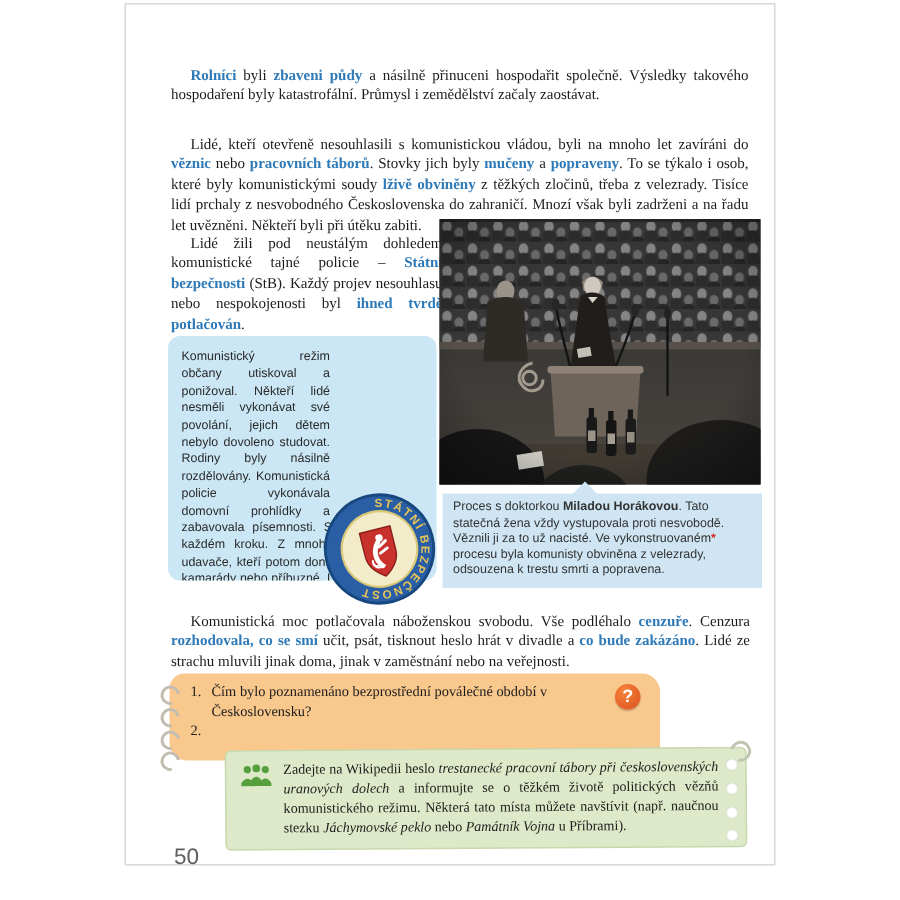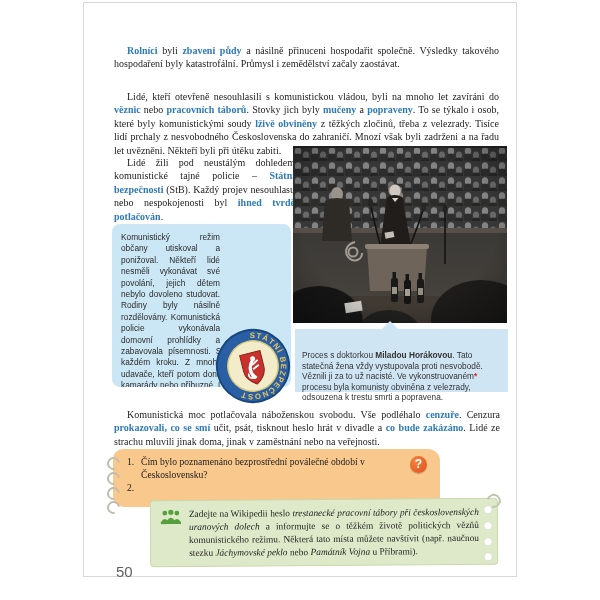--- a/index.html
+++ b/index.html
@@ -19,21 +19,21 @@
 
   #info-box{position:absolute;left:28px;top:221px;width:179px;height:163px;background:#cbe7f5;border-radius:8px;
     padding:8px 9px;box-sizing:border-box;font-family:"Liberation Sans",sans-serif;font-size:8.3px;line-height:11.4px;
     color:#2a2a2a;text-align:justify;overflow:hidden;}
   #badge-spacer{float:right;width:58px;height:58px;margin:46px 0 0 4px;shape-outside:inset(0);}
   #stb-badge{position:absolute;left:128px;top:325px;width:82px;height:76px;transform:rotate(-14deg);}
 
   #photo{position:absolute;left:209px;top:143px;width:214px;height:177px;background:#222;overflow:hidden;}
 
   #caption-box{position:absolute;left:211px;top:326px;width:213px;height:63px;background:#cfe5f3;
-    padding:21px 7px;box-sizing:border-box;font-family:"Liberation Sans",sans-serif;font-size:8.3px;
+    padding:3px 7px;box-sizing:border-box;font-family:"Liberation Sans",sans-serif;font-size:8.3px;
     line-height:10.6px;color:#333;}
   #caption-pointer{position:absolute;left:86px;top:-8px;width:0;height:0;
     border-left:9px solid transparent;border-right:9px solid transparent;border-bottom:9px solid #cfe5f3;}
 
   #question-box{position:absolute;left:29px;top:446px;width:327px;height:58px;background:#f9c88d;
     border-radius:10px 12px 10px 12px;box-sizing:border-box;padding:7px 44px 6px 14px;
     font-size:9.6px;line-height:12.6px;color:#1c1c1c;}
   .q-row{display:flex;margin-bottom:1px;}
   .q-num{width:14px;flex:0 0 14px;}
   .curl{position:absolute;left:-6px;width:9px;height:9px;border:2px solid #c3bdb1;border-radius:50%;
@@ -158,21 +158,21 @@
       <ellipse cx="188" cy="174" rx="50" ry="40" fill="#1d1c1b"></ellipse>
       <rect x="52" y="156" width="17" height="10" fill="#cfcdc6" transform="rotate(-9 60 161)"></rect>
       <rect width="214" height="177" fill="url(#vin)"></rect>
     </svg>
 
     <div id="caption-box">
       <div id="caption-pointer"></div>
       <span><span>Proces s doktorkou </span><span class="b">Miladou Horákovou</span><span>. Tato statečná žena vždy vystupovala proti nesvobodě. Věznili ji za to už nacisté. Ve vykonstruovaném</span><span class="star">*</span><span> procesu byla komunisty obviněna z velezrady, odsouzena k trestu smrti a popravena.</span></span>
     </div>
 
-    <p class="para" id="p4"><span>Komunistická moc potlačovala náboženskou svobodu. Vše podléhalo </span><span class="kw">cenzuře</span><span>. Cenzura </span><span class="kw">prokazovali, co se smí</span><span> učit, psát, tisknout heslo hrát v divadle a </span><span class="kw">co bude zakázáno</span><span>. Lidé ze strachu mluvili jinak doma, jinak v zaměstnání nebo na veřejnosti.</span></p>
+    <p class="para" id="p4"><span>Komunistická moc potlačovala náboženskou svobodu. Vše podléhalo </span><span class="kw">cenzuře</span><span>. Cenzura </span><span class="kw">rozhodovala, co se smí</span><span> učit, psát, tisknout heslo hrát v divadle a </span><span class="kw">co bude zakázáno</span><span>. Lidé ze strachu mluvili jinak doma, jinak v zaměstnání nebo na veřejnosti.</span></p>
 
     <div id="question-box">
       <span class="curl" style="top:8px"></span>
       <span class="curl" style="top:23px"></span>
       <span class="curl" style="top:38px"></span>
       <span class="curl" style="top:52px"></span>
       <div id="q-icon">?</div>
       <div class="q-row">
         <span class="q-num">1.</span>
         <span>Čím bylo poznamenáno bezprostřední poválečné období v Československu?</span>

